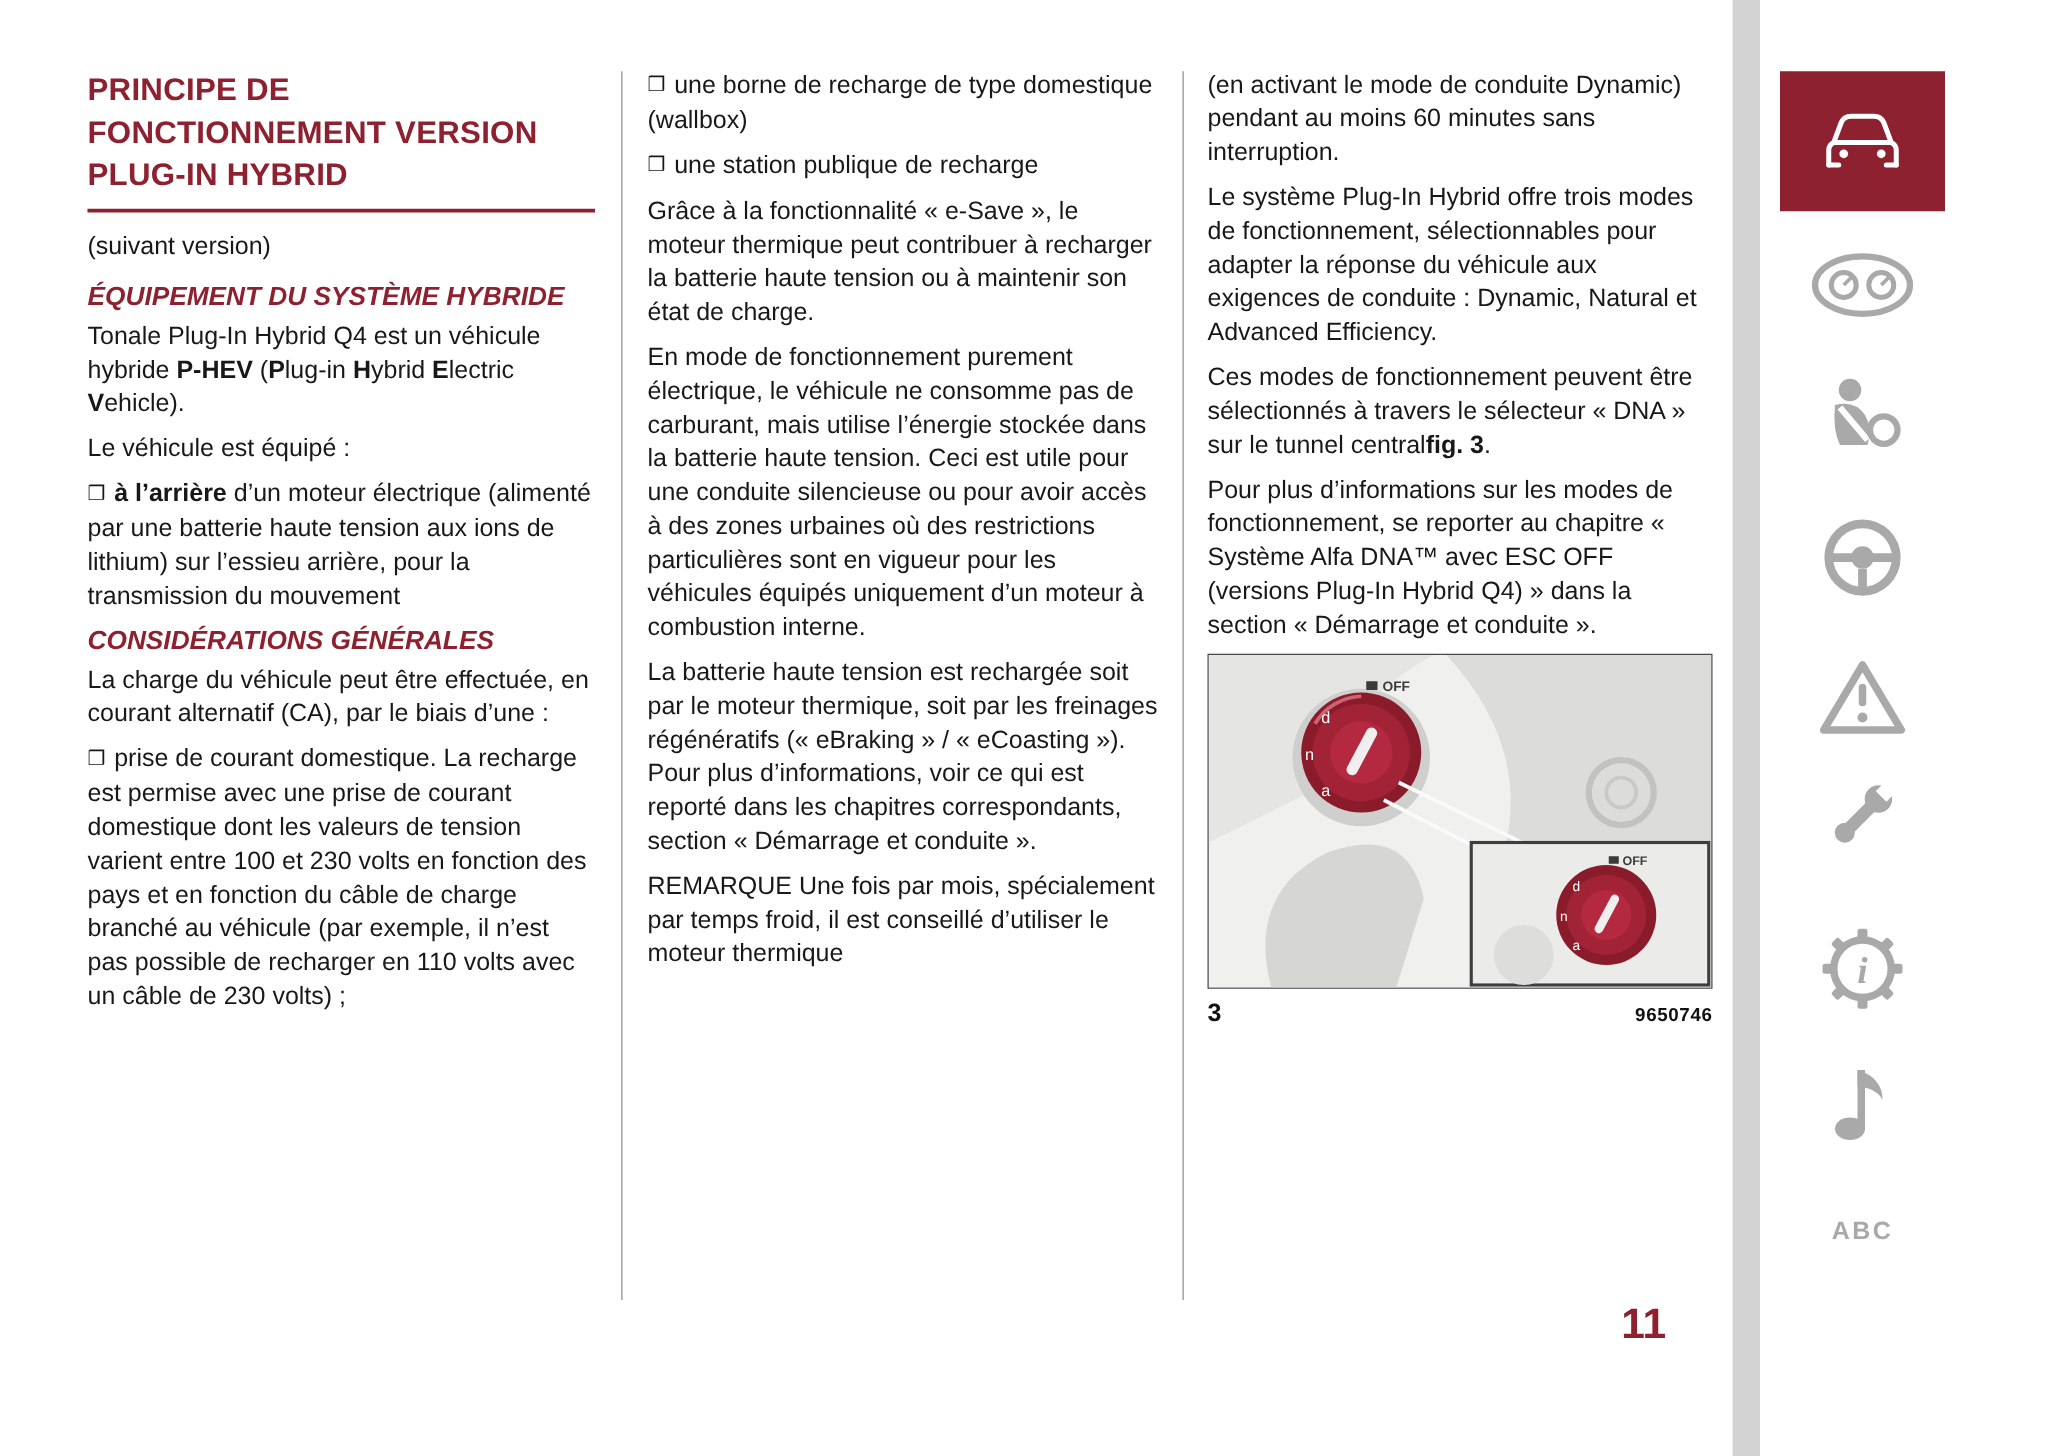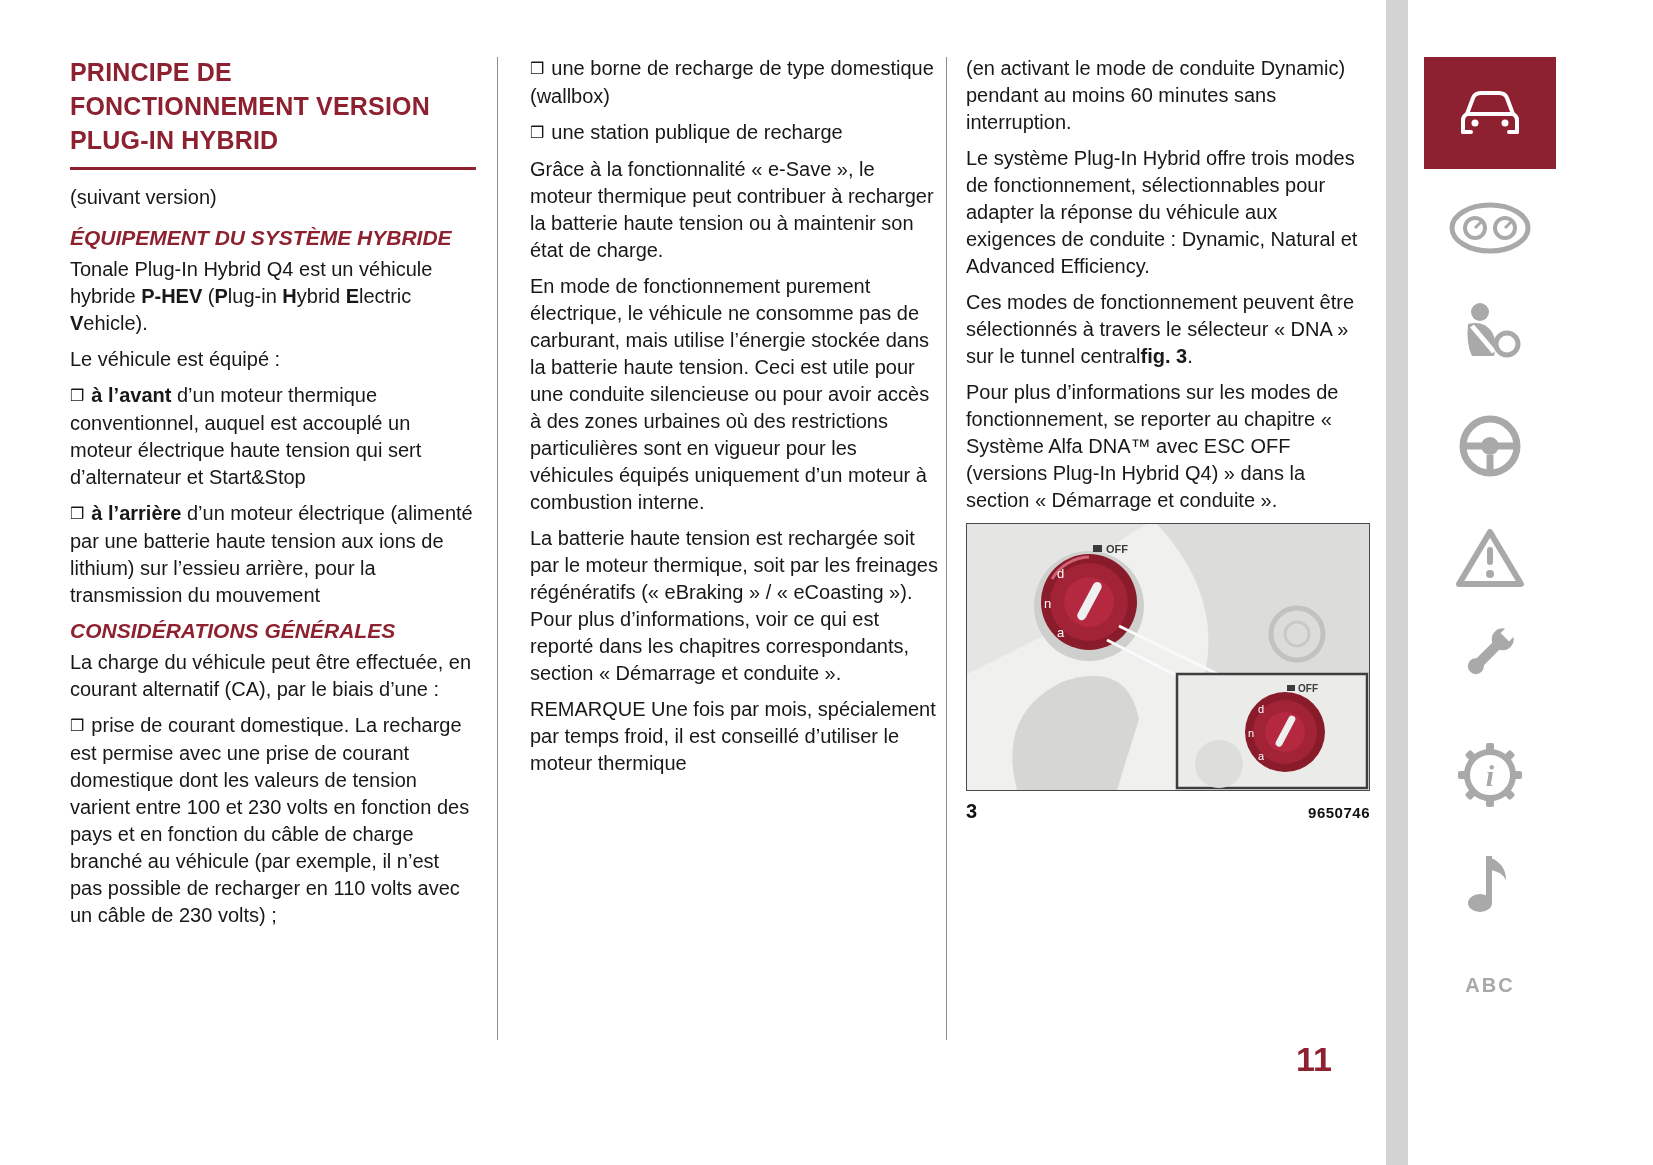--- a/index.html
+++ b/index.html
@@ -8,40 +8,40 @@
     --strip_gray:#d3d3d3;
     --body_text:#181818;
     --rule_gray:#8f8f8f;
   }
   *{margin:0;padding:0;box-sizing:border-box;}
   html,body{width:1653px;height:1165px;}
   body{font-family:"Liberation Sans",sans-serif;background:#fff;position:relative;overflow:hidden;}
   .page{position:absolute;inset:0;background:#fff;}
   .col{position:absolute;top:55px;font-size:20px;line-height:27px;color:var(--body_text);}
   .col1{left:70px;width:406px;}
-  .col2{left:518px;width:408px;margin-left:12px;}
+  .col2{left:518px;width:408px;}
   .col3{left:966px;width:404px;}
   .vrule{position:absolute;top:57px;height:983px;width:1px;background:var(--rule_gray);}
   .vrule1{left:497px;}
   .vrule2{left:946px;}
   .title{color:var(--accent);font-size:25px;line-height:34px;font-weight:700;letter-spacing:0.2px;}
   .title .tline{display:block;}
   .title-rule{height:3px;background:var(--accent);margin:10px 0 14px 0;}
   .subtitle{margin-bottom:14px;}
   .h{color:var(--accent);font-size:21px;line-height:26px;font-weight:700;margin:8px 0 5px 0;font-style:italic;}
   p{margin-bottom:9px;}
   .b{font-weight:700;}
   .glyph{font-size:16px;margin-right:7px;position:relative;top:-1px;}
   .fig{margin-top:4px;}
   .fig-frame{border:1px solid #4a4a4a;background:#f0f0ee;}
   .fig-frame svg{display:block;width:100%;}
   .fig-caption{display:flex;justify-content:space-between;align-items:baseline;margin-top:7px;}
   .fig-num{font-weight:700;font-size:20px;color:#111;}
   .fig-code{font-weight:700;font-size:15px;letter-spacing:0.5px;color:#111;}
-  .page-number{position:absolute;left:1296px;top:1040px;width:110px;text-align:left;font-size:34px;font-weight:700;color:var(--accent);}
+  .page-number{position:absolute;left:1260px;top:1040px;width:110px;text-align:center;font-size:34px;font-weight:700;color:var(--accent);}
   .side-strip{position:absolute;left:1386px;top:0;width:22px;height:1165px;background:var(--strip_gray);}
   .side-rail{position:absolute;left:1408px;top:0;width:245px;height:1165px;}
   .side-tab{position:absolute;left:16px;top:57px;width:132px;height:112px;background:var(--accent);display:flex;align-items:center;justify-content:center;}
   .sicon{position:absolute;left:16px;width:132px;display:flex;align-items:center;justify-content:center;}
   .abc{font-size:20px;font-weight:700;color:var(--icon_gray);letter-spacing:2px;line-height:36px;}
   .so{stroke:var(--icon_gray);fill:none;}
   .sg{fill:var(--icon_gray);}
   .knob-letter{fill:#fff;font-size:13px;font-family:"Liberation Sans",sans-serif;}
   .knob-letter-sm{fill:#fff;font-size:11px;font-family:"Liberation Sans",sans-serif;}
   .off-label{fill:#3b3b3b;font-size:11px;font-weight:700;font-family:"Liberation Sans",sans-serif;}
@@ -57,21 +57,20 @@
     <h1 class="title">
       <span class="tline">PRINCIPE DE</span>
       <span class="tline">FONCTIONNEMENT VERSION</span>
       <span class="tline">PLUG-IN HYBRID</span>
     </h1>
     <div class="title-rule"></div>
     <p class="subtitle">(suivant version)</p>
     <h2 class="h">ÉQUIPEMENT DU SYSTÈME HYBRIDE</h2>
     <p><span>Tonale Plug-In Hybrid Q4 est un véhicule hybride </span><span class="b">P-HEV</span><span> (</span><span class="b">P</span><span>lug-in </span><span class="b">H</span><span>ybrid </span><span class="b">E</span><span>lectric </span><span class="b">V</span><span>ehicle).</span></p>
     <p>Le véhicule est équipé :</p>
-    <p class="bullet"><span class="glyph">❒</span><span><span class="b">à l’avant</span><span> d’un moteur thermique conventionnel, auquel est accouplé un moteur électrique haute tension qui sert d’alternateur et Start&amp;Stop</span></span></p>
     <p class="bullet"><span class="glyph">❒</span><span><span class="b">à l’arrière</span><span> d’un moteur électrique (alimenté par une batterie haute tension aux ions de lithium) sur l’essieu arrière, pour la transmission du mouvement</span></span></p>
     <h2 class="h">CONSIDÉRATIONS GÉNÉRALES</h2>
     <p>La charge du véhicule peut être effectuée, en courant alternatif (CA), par le biais d’une :</p>
     <p class="bullet"><span class="glyph">❒</span><span><span>prise de courant domestique. La recharge est permise avec une prise de courant domestique dont les valeurs de tension varient entre 100 et 230 volts en fonction des pays et en fonction du câble de charge branché au véhicule (par exemple, il n’est pas possible de recharger en 110 volts avec un câble de 230 volts) ;</span></span></p>
   </div>
 
   <div class="vrule vrule1"></div>
 
   <div class="col col2">
     <p class="bullet"><span class="glyph">❒</span><span><span>une borne de recharge de type domestique (wallbox)</span></span></p>

